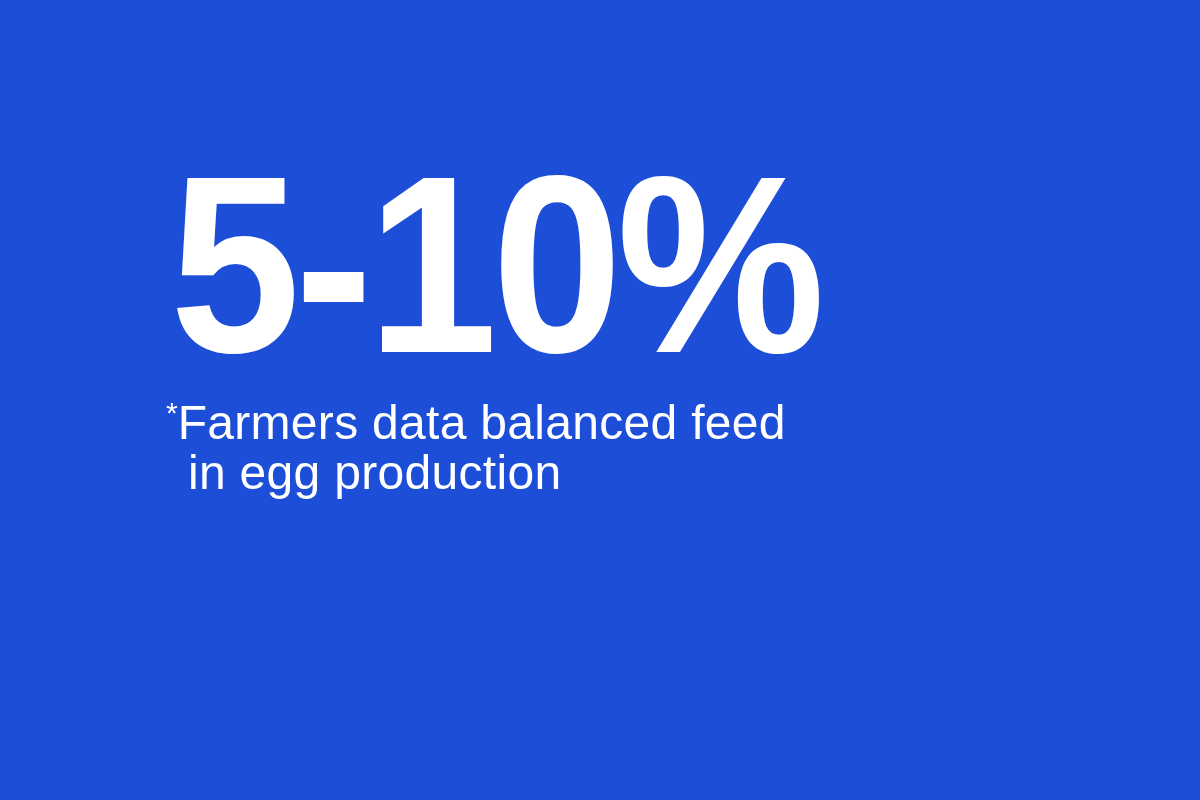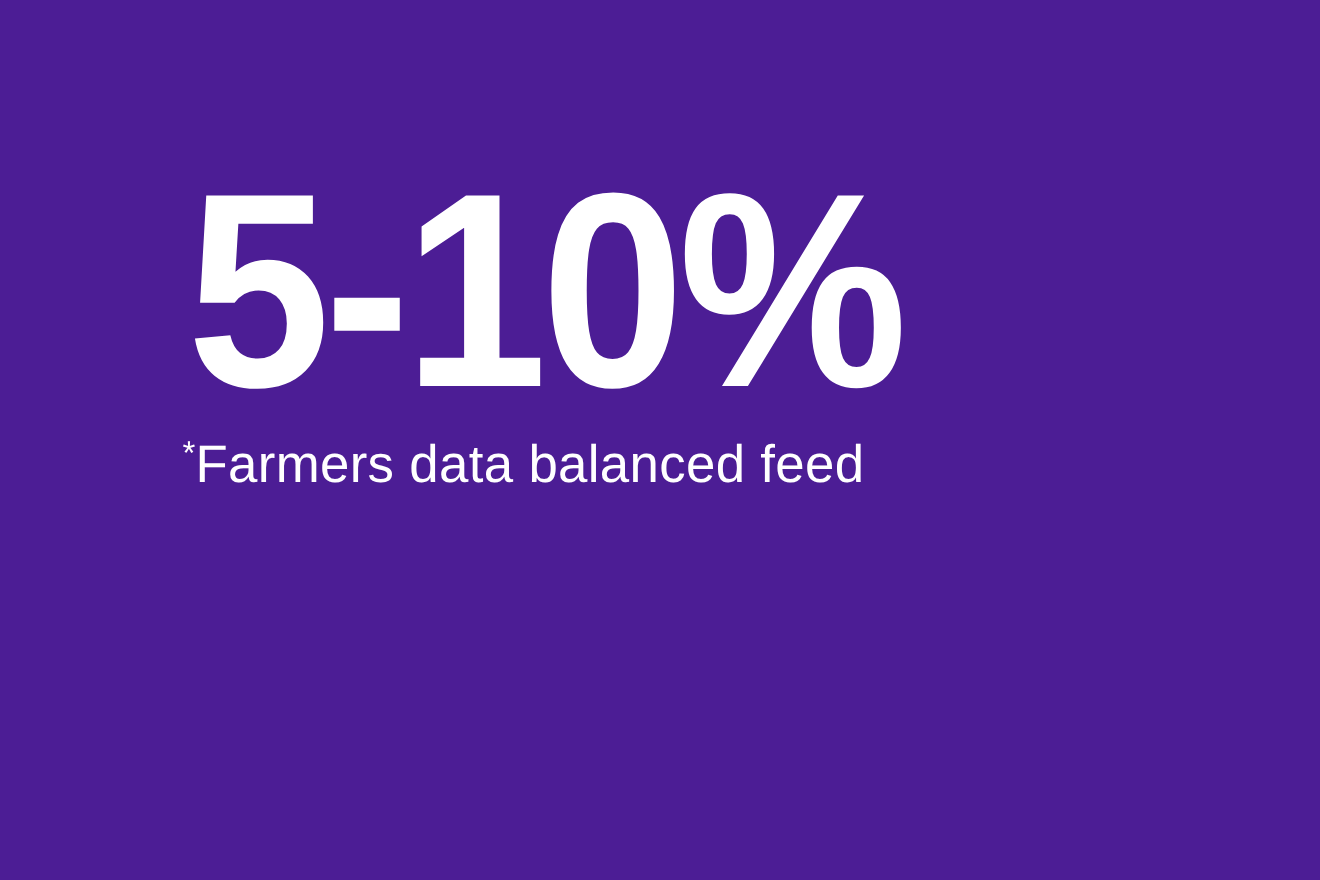--- a/index.html
+++ b/index.html
@@ -10,21 +10,21 @@
     width: 1200px;
     height: 800px;
     overflow: hidden;
     font-family: "Liberation Sans", sans-serif;
   }
 
   #slide {
     position: relative;
     width: 1200px;
     height: 800px;
-    background: #4c1d95;
+    background: #1d4ed8;
     overflow: hidden;
   }
 
   
   .headline {
     position: absolute;
     left: 170px;
     top: 150px;
     width: 980px;
     height: 230px;
@@ -88,16 +88,17 @@
 </style>
 </head>
 <body>
 
 <div id="slide">
 
   <div class="headline">5-10%</div>
 
   <div class="body-block">
     <span class="body-line first"><span class="asterisk-sup">*</span><span>Farmers data balanced feed</span></span>
+    <span class="body-line rest">in egg production</span>
   </div>
 
 
 </div>
 
 </body></html>

